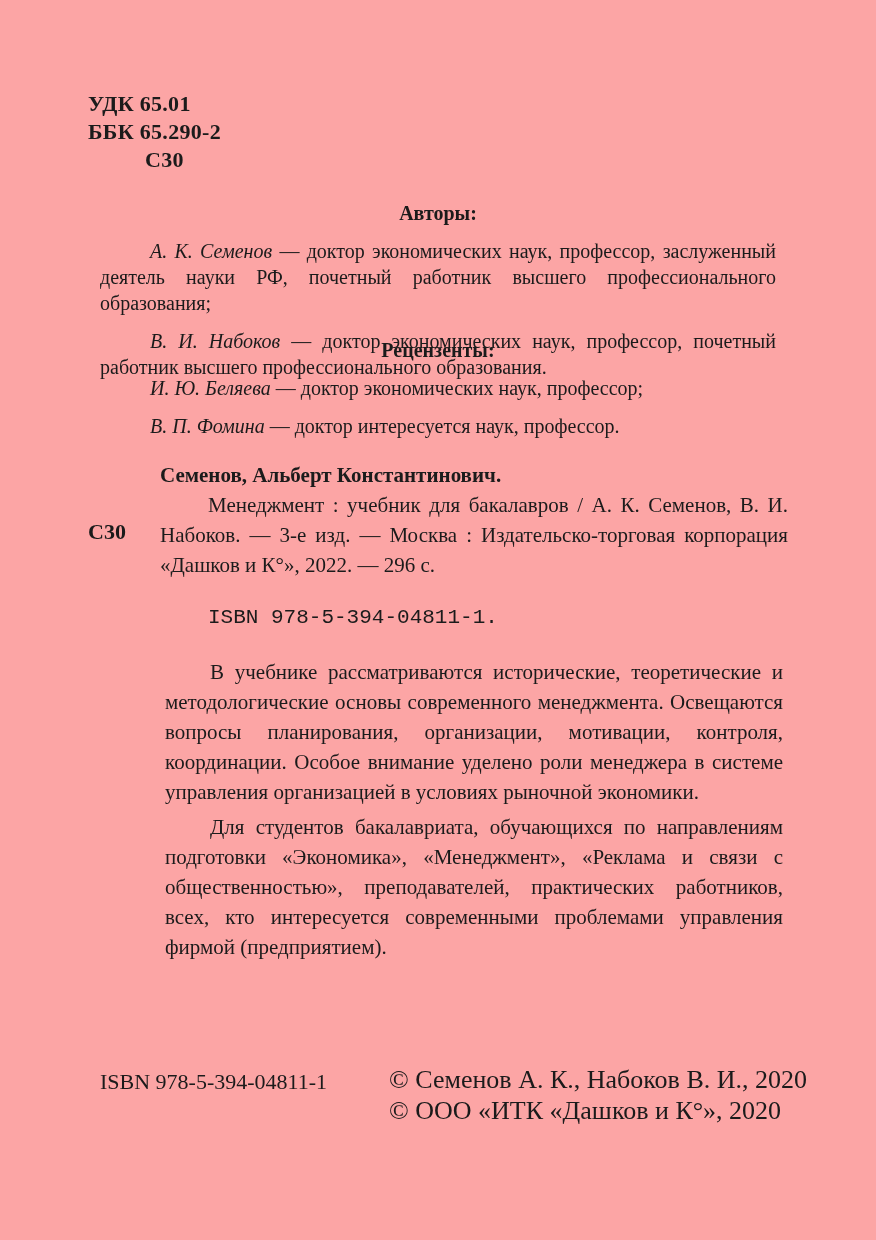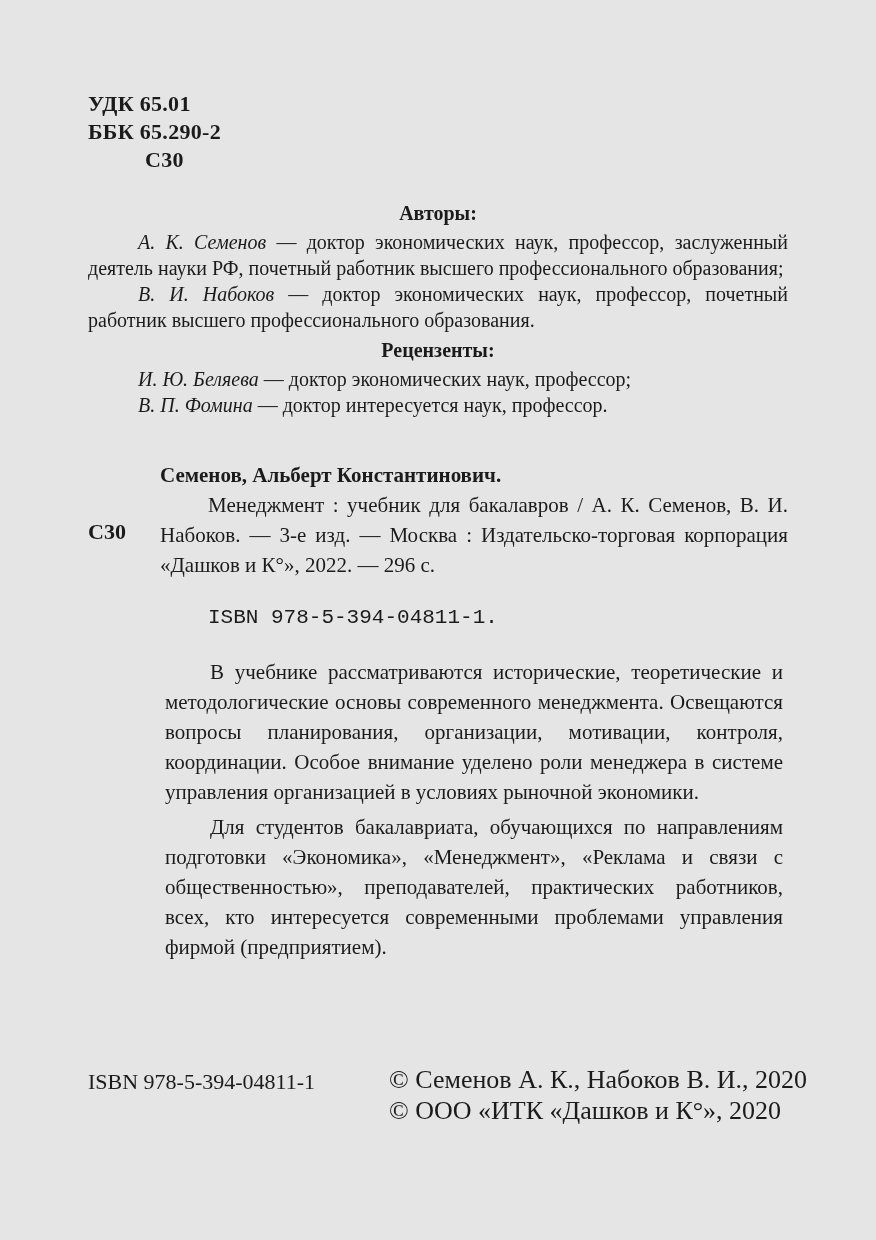--- a/index.html
+++ b/index.html
@@ -4,21 +4,21 @@
 <style>
   html, body {
     margin: 0;
     padding: 0;
     background: #ffffff;
   }
   .page {
     position: relative;
     width: 876px;
     height: 1240px;
-    background: #e5e5e5;
+    background: #fca5a5;
     color: #1b1b1b;
     font-family: "Liberation Serif", "DejaVu Serif", serif;
     overflow: hidden;
   }
   
   .top-codes {
     position: absolute;
     left: 88px;
     top: 90px;
     font-size: 22px;
@@ -39,21 +39,21 @@
   }
   .credits-authors   { top: 200px; }
   .credits-reviewers { top: 337px; }
   .credits .credits-heading {
     text-align: center;
     font-weight: bold;
     margin: 0 0 3px 0;
     font-size: 20px;
   }
   .credits p {
-    margin: 0;
+    margin: 12px;
     text-align: justify;
     text-indent: 50px;
   }
   .credits em {
     font-style: italic;
     font-weight: normal;
   }
   
   .catalog-margin-code {
     position: absolute;
@@ -95,21 +95,21 @@
     line-height: 30px;
   }
   .annotation p {
     margin: 5px;
     text-align: justify;
     text-indent: 45px;
   }
   
   .footer-isbn {
     position: absolute;
-    left: 88px;
+    left: 100px;
     top: 1066px;
     font-size: 22px;
     line-height: 31px;
   }
   .footer-copyrights {
     position: absolute;
     left: 389px;
     top: 1064px;
     font-size: 26px;
     line-height: 31px;

